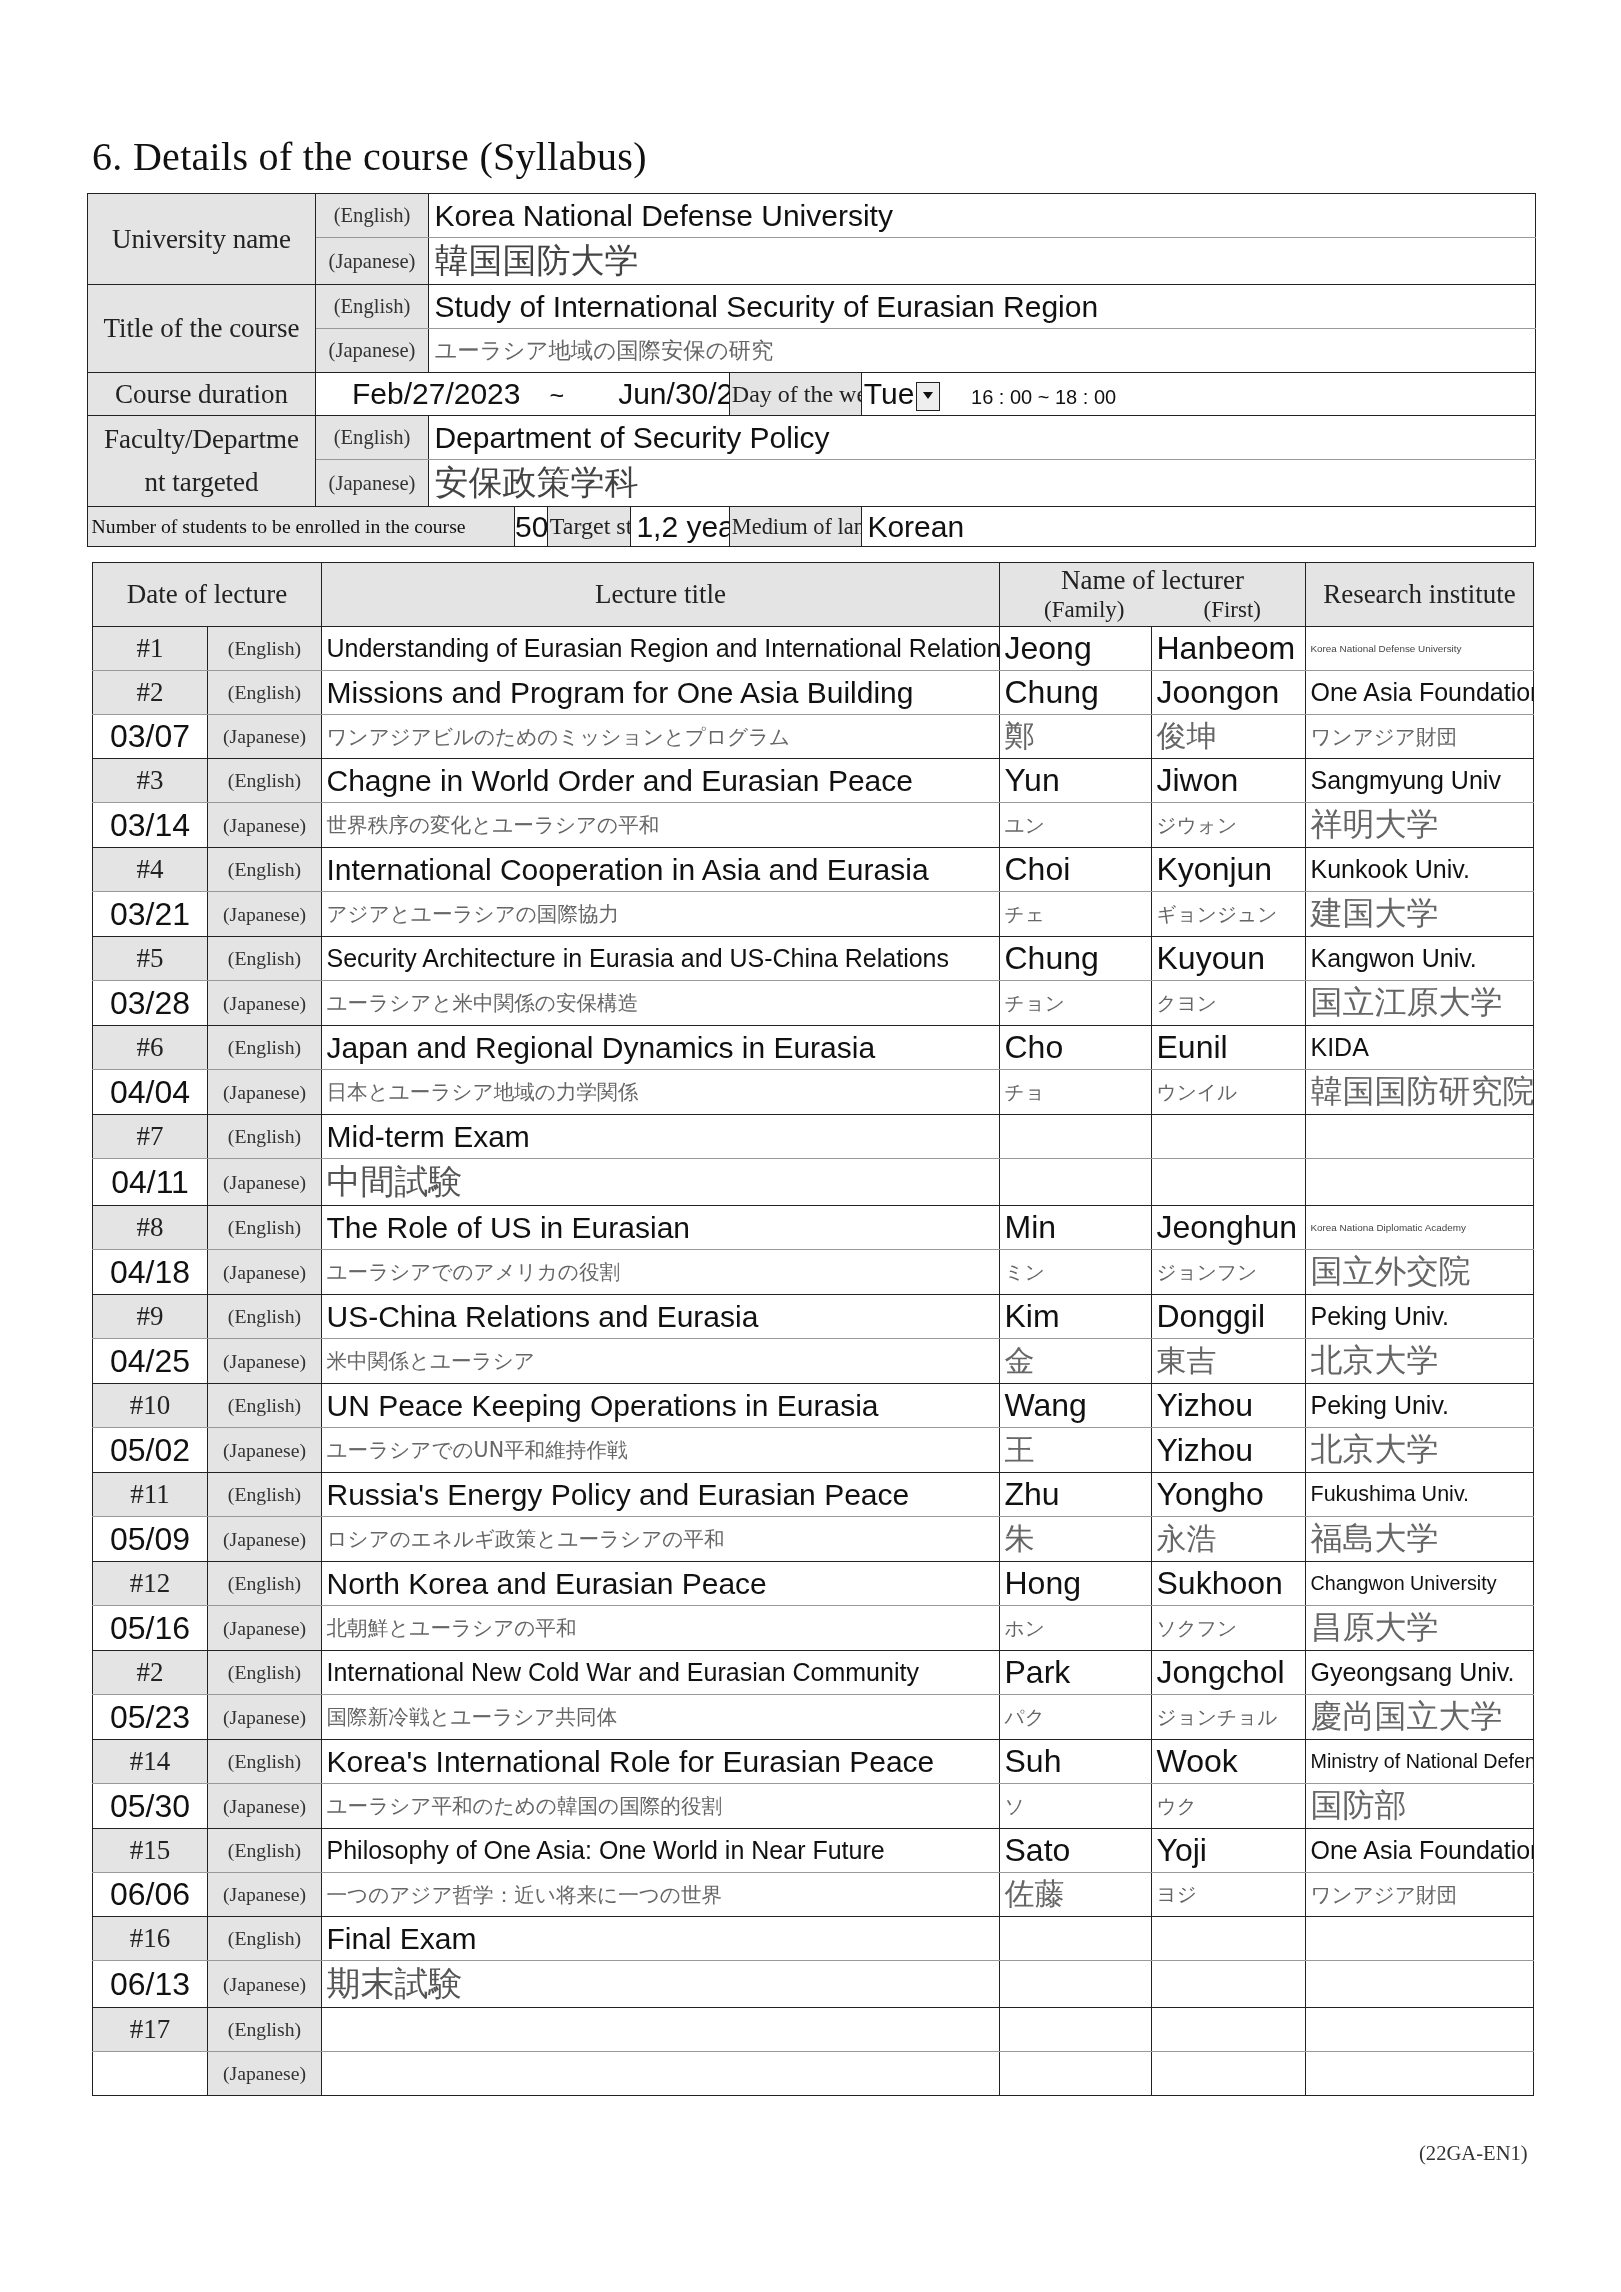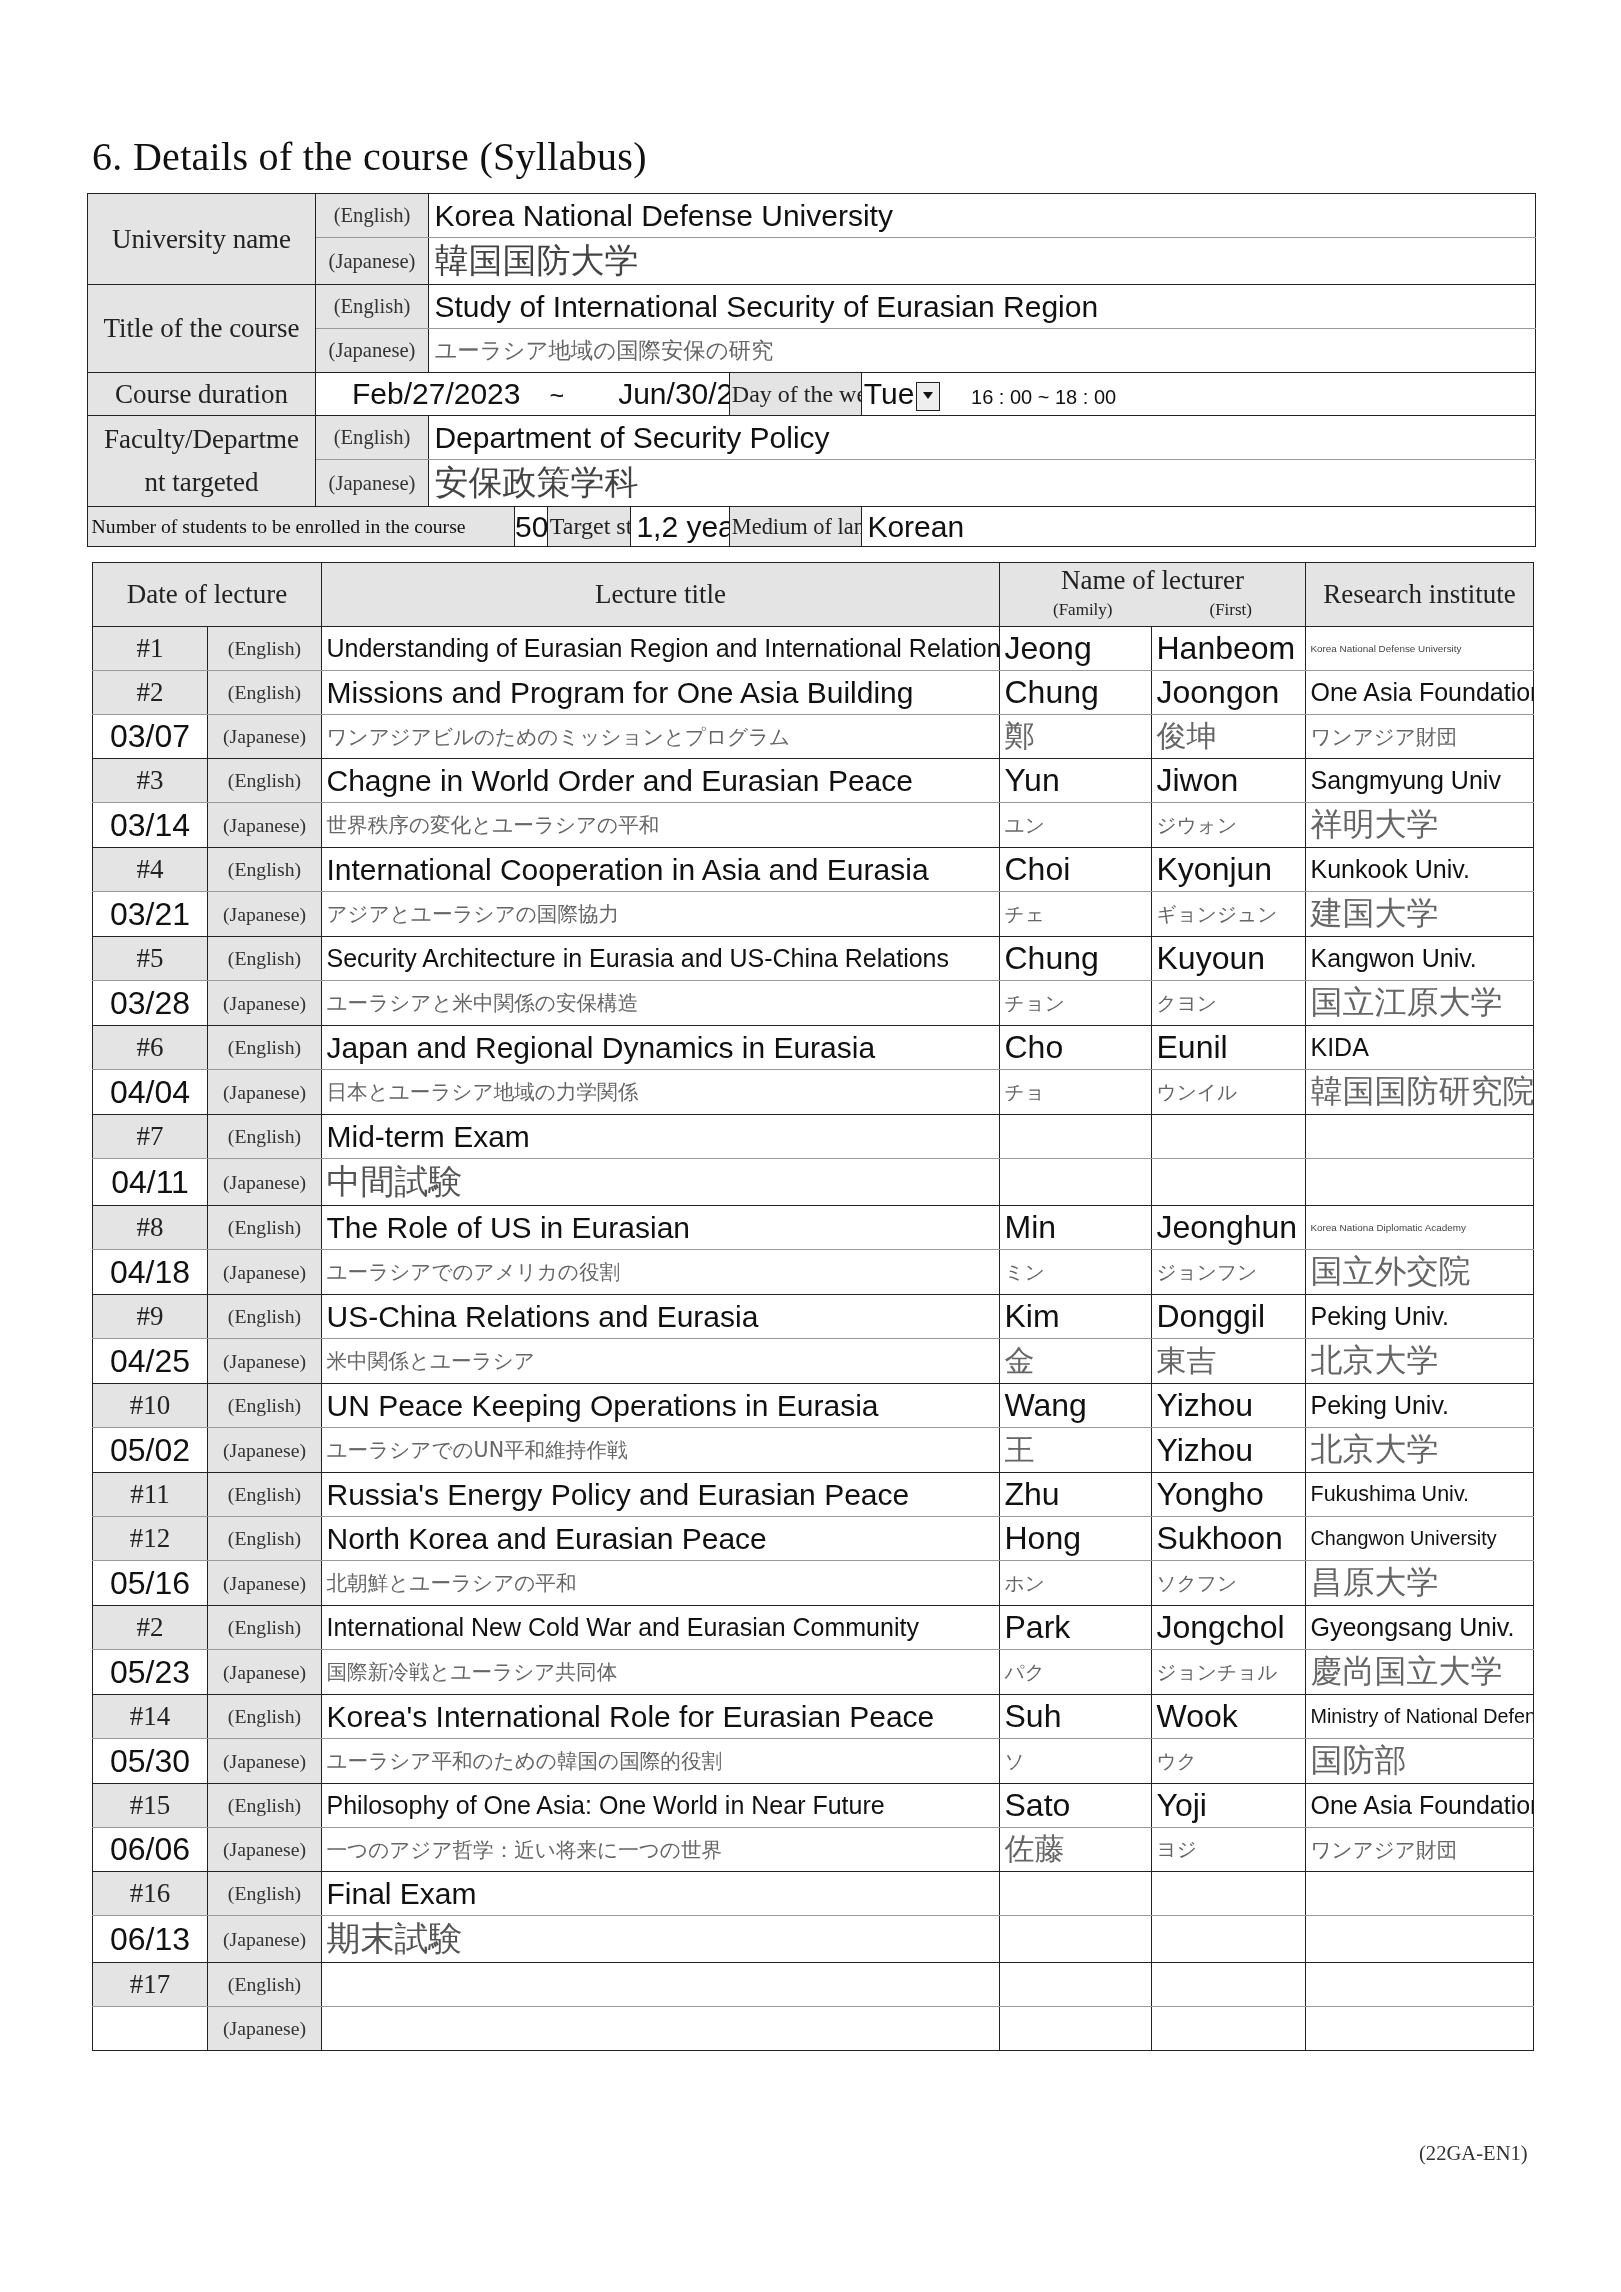--- a/index.html
+++ b/index.html
@@ -126,21 +126,21 @@
     <col style="width:152px">
       <col style="width:154px">
       <col style="width:228px">
   </colgroup>
   <thead>
     <tr style="height:64px">
       <td class="gray hdr" colspan="2">Date of lecture</td>
       <td class="gray hdr">Lecture title</td>
       <td class="gray hdr" colspan="2" style="line-height:30px;">
         <div>Name of lecturer</div>
-        <div style="display:flex; justify-content:space-around; font-size:17px;">
+        <div style="display:flex; justify-content:space-around; font-size:23px;">
           <span>(Family)</span>
           <span>(First)</span>
         </div>
       </td>
       <td class="gray hdr">Research institute</td>
     </tr>
   </thead>
   <tbody id="lecture-body">
       <tr style="height: 44px;">
         <td class="gray num en">#1</td>
@@ -296,20 +296,28 @@
       </tr>
       <tr style="height: 44px;">
         <td class="gray num en">#11</td>
         <td class="gray tag en" style="font-size:19.7px;">(English)</td>
         <td class="sans lt en">Russia's Energy Policy and Eurasian Peace</td>
         <td class="sans nm en">Zhu</td>
         <td class="sans nm en">Yongho</td>
         <td class="sans ri en mid">Fukushima Univ.</td>
       </tr>
       <tr style="height: 44px;">
+        <td class="sans date ja">05/09</td>
+        <td class="gray tag ja" style="font-size:19.7px;">(Japanese)</td>
+        <td class="jp ltjp ja">ロシアのエネルギ政策とユーラシアの平和</td>
+        <td class="jp nmjp ja big">朱</td>
+        <td class="jp nmjp big ja">永浩</td>
+        <td class="jp rijp ja">福島大学</td>
+      </tr>
+      <tr style="height: 44px;">
         <td class="gray num en">#12</td>
         <td class="gray tag en" style="font-size:19.7px;">(English)</td>
         <td class="sans lt en">North Korea and Eurasian Peace</td>
         <td class="sans nm en">Hong</td>
         <td class="sans nm en">Sukhoon</td>
         <td class="sans ri en small">Changwon University</td>
       </tr>
       <tr style="height: 44px;">
         <td class="sans date ja">05/16</td>
         <td class="gray tag ja" style="font-size:19.7px;">(Japanese)</td>

